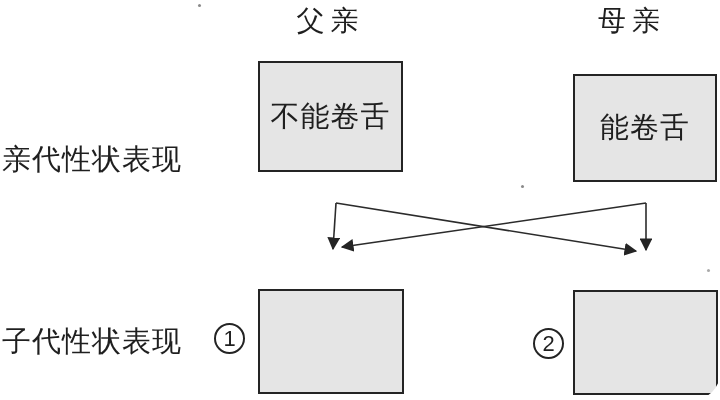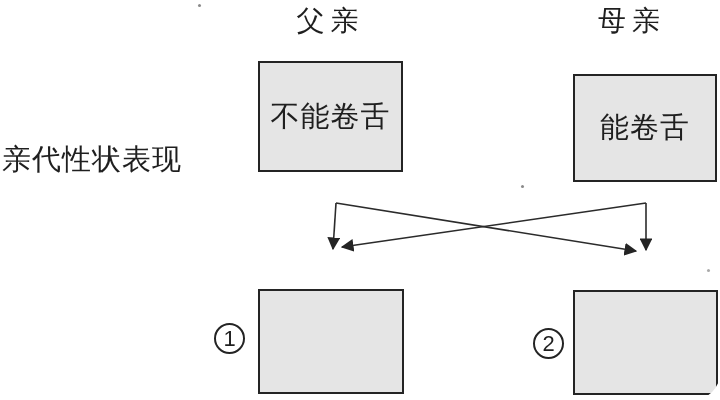--- a/index.html
+++ b/index.html
@@ -78,20 +78,21 @@
 </style>
 </head>
 <body>
 
 <div class="canvas">
 
   <div class="col-label label-father">父亲</div>
   <div class="col-label label-mother">母亲</div>
 
   <div class="row-label label-parent-row">亲代性状表现</div>
+  <div class="row-label label-offspring-row">子代性状表现</div>
 
   <div class="trait-box box-father">
     <span>不能卷舌</span>
   </div>
   <div class="trait-box box-mother">
     <span>能卷舌</span>
   </div>
 
   <svg class="arrow-layer" viewBox="0 0 720 400" xmlns="http://www.w3.org/2000/svg">
     <defs>

